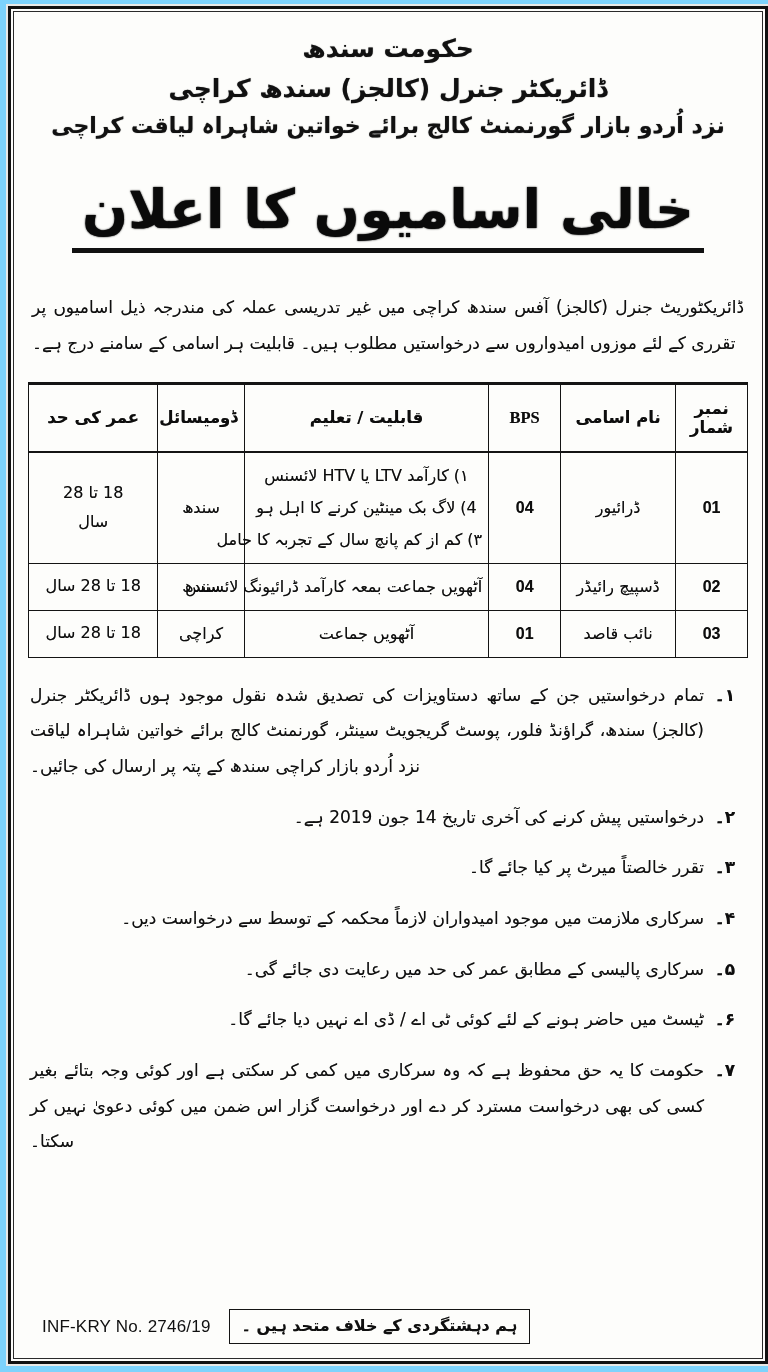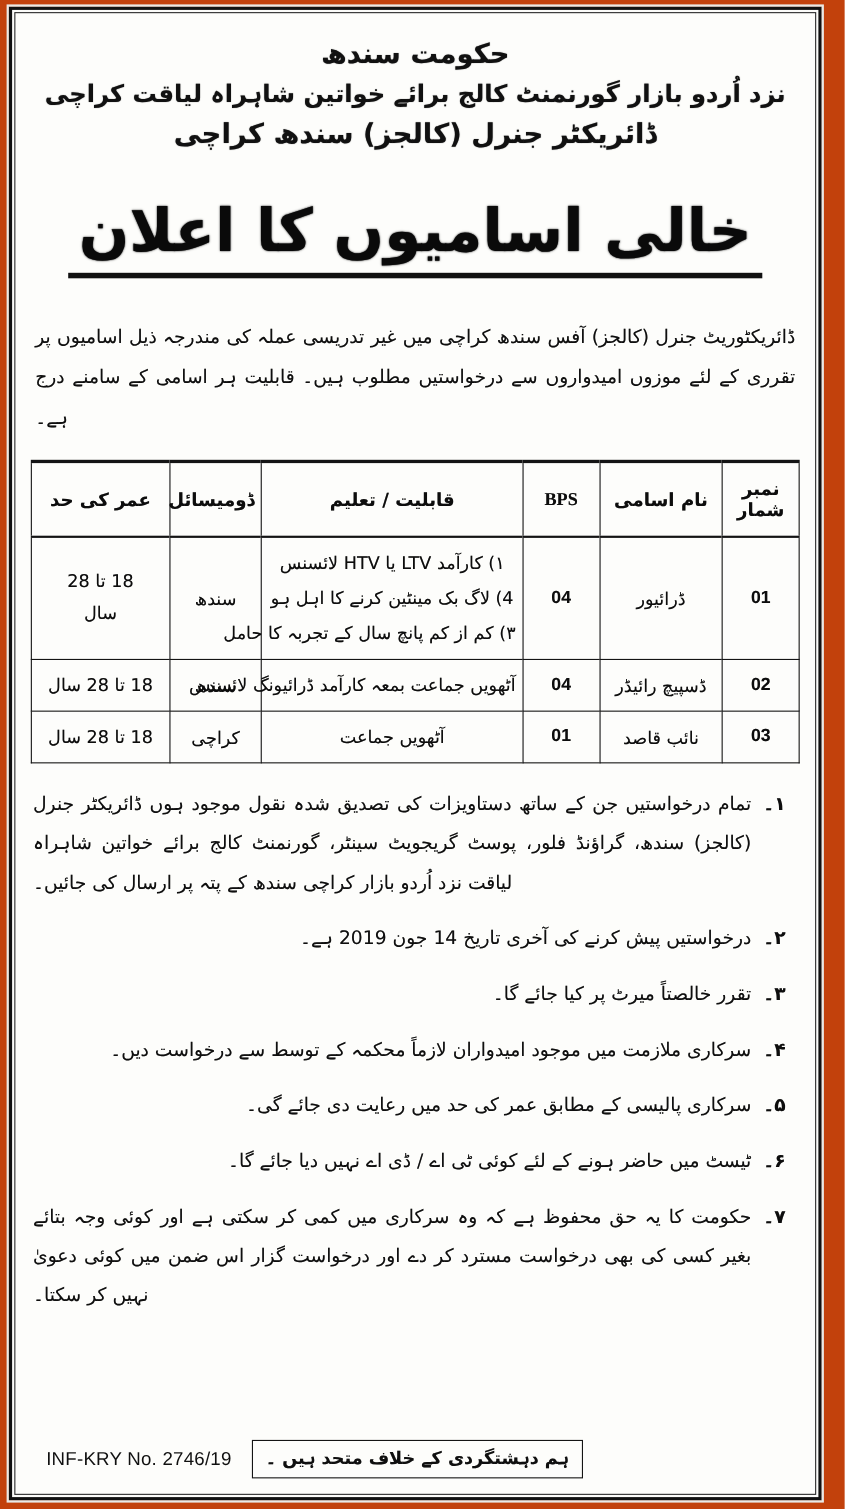--- a/index.html
+++ b/index.html
@@ -10,22 +10,22 @@
     height: 1372px;
     background: #ffffff;
     font-family: "DejaVu Sans", "Liberation Sans", sans-serif;
   }
 
   
   .page {
     position: relative;
     width: 768px;
     height: 1372px;
-    background: #c2410c;
-    padding: 6px 21px 8px 8px;
+    background: #7dd3fc;
+    padding: 6px 0 8px 8px;
     overflow: hidden;
   }
   .frame-outer {
     position: relative;
     width: 100%;
     height: 100%;
     border: 3px solid #111111;
     outline: 2px solid #e9e9e6;
     background: #fcfcfa;
     padding: 2px;
@@ -208,22 +208,22 @@
 </style>
 </head>
 <body>
 
 <div class="page">
   <div class="frame-outer">
     <div class="frame-inner">
 
       <div class="header">
         <div class="hdr-line hdr-1">حکومت سندھ</div>
+        <div class="hdr-line hdr-2">ڈائریکٹر جنرل (کالجز) سندھ کراچی</div>
         <div class="hdr-line hdr-3">نزد اُردو بازار گورنمنٹ کالج برائے خواتین شاہراہ لیاقت کراچی</div>
-        <div class="hdr-line hdr-2">ڈائریکٹر جنرل (کالجز) سندھ کراچی</div>
       </div>
 
       <div class="title-wrap">
         <div class="big-title">خالی اسامیوں کا اعلان</div>
       </div>
 
       <div class="intro">ڈائریکٹوریٹ جنرل (کالجز) آفس سندھ کراچی میں غیر تدریسی عملہ کی مندرجہ ذیل اسامیوں پر تقرری کے لئے موزوں امیدواروں سے درخواستیں مطلوب ہیں۔ قابلیت ہر اسامی کے سامنے درج ہے۔</div>
 
       <table class="vac">
         <colgroup>

